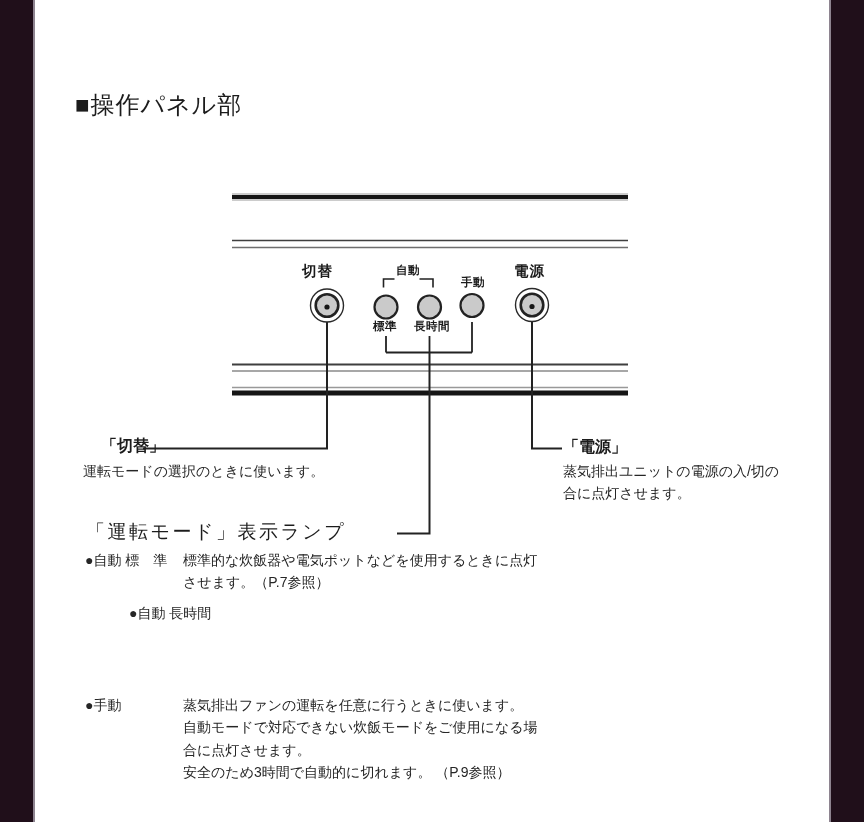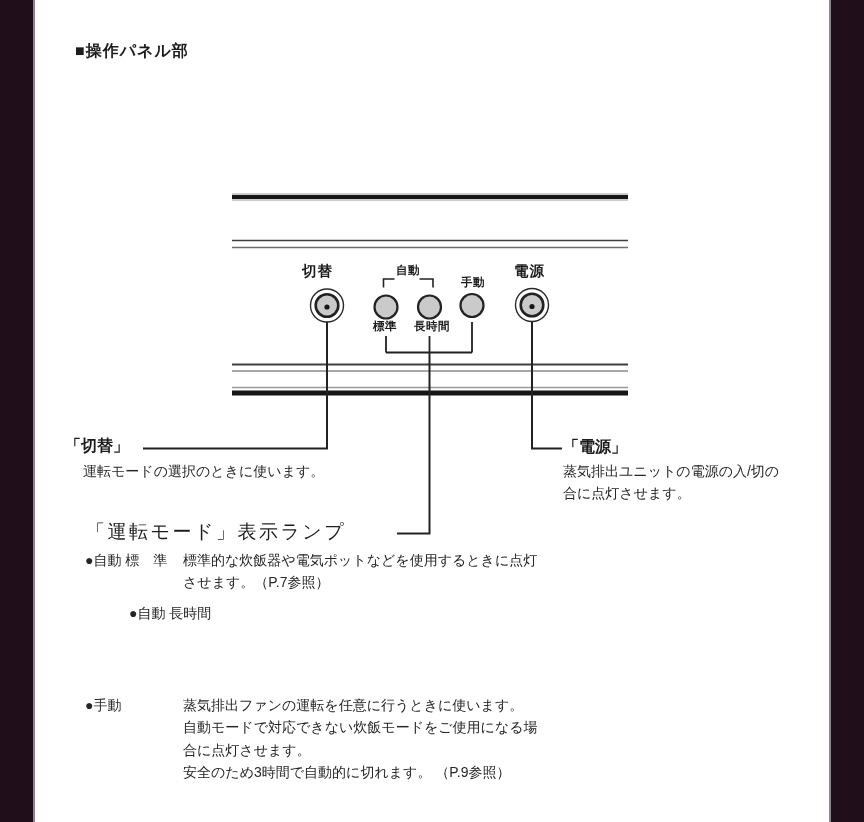--- a/index.html
+++ b/index.html
@@ -5,21 +5,21 @@
   html,body{margin:0;padding:0;background:#fff;}
   .page{
     position:relative;width:864px;height:822px;overflow:hidden;background:#fff;
     font-family:"Liberation Sans","DejaVu Sans",sans-serif;
     color:var(--ink,#1c1c1c);
   }
   .edge{position:absolute;top:0;bottom:0;background:var(--page-edge,#200f1a);}
   .edge.left{left:0;width:33px;border-right:2px solid #8e8490;}
   .edge.right{left:829px;width:35px;border-left:2px solid #8e8490;}
   .abs{position:absolute;white-space:nowrap;}
-  .title{font-size:16px;font-weight:bold;letter-spacing:1px;}
+  .title{font-size:24px;font-weight:normal;letter-spacing:1px;margin-top:48px;}
   .panel-lbl{font-size:14.5px;font-weight:bold;letter-spacing:1px;}
   .panel-sm{font-size:11.5px;font-weight:bold;letter-spacing:0.5px;}
   .callout-h{font-size:16px;font-weight:bold;}
   .callout-h-lg{font-size:19px;font-weight:normal;letter-spacing:2.5px;}
   .body-txt{font-size:14px;line-height:22.3px;font-weight:normal;color:#262626;}
   .bullet-row{position:absolute;left:85px;display:flex;}
   .bullet-row .term{width:98px;font-size:14px;font-weight:normal;color:#262626;white-space:nowrap;}
   .bullet-row .desc{white-space:nowrap;}
   svg{position:absolute;left:0;top:0;}
 </style>
@@ -85,21 +85,21 @@
     </g>
   </svg>
 
   <div class="abs panel-lbl" style="left:302px;top:262px;">切替</div>
   <div class="abs panel-sm" style="left:396px;top:263px;">自動</div>
   <div class="abs panel-sm" style="left:461px;top:267px;margin-top:8px;">手動</div>
   <div class="abs panel-lbl" style="left:514px;top:262px;">電源</div>
   <div class="abs panel-sm" style="left:373px;top:319px;">標準</div>
   <div class="abs panel-sm" style="left:414px;top:319px;">長時間</div>
 
-  <div class="abs callout-h" style="left:65px;top:436px;">「切替」</div>
+  <div class="abs callout-h" style="left:101px;top:436px;">「切替」</div>
   <div class="abs body-txt" style="left:83px;top:460px;">運転モードの選択のときに使います。</div>
 
   <div class="abs callout-h" style="left:563px;top:437px;">「電源」</div>
   <div class="abs body-txt" style="left:563px;top:460px;">
     <div>蒸気排出ユニットの電源の入/切の</div>
     <div>合に点灯させます。</div>
   </div>
 
   <div class="abs callout-h-lg" style="left:86px;top:519px;">「運転モード」表示ランプ</div>
 

